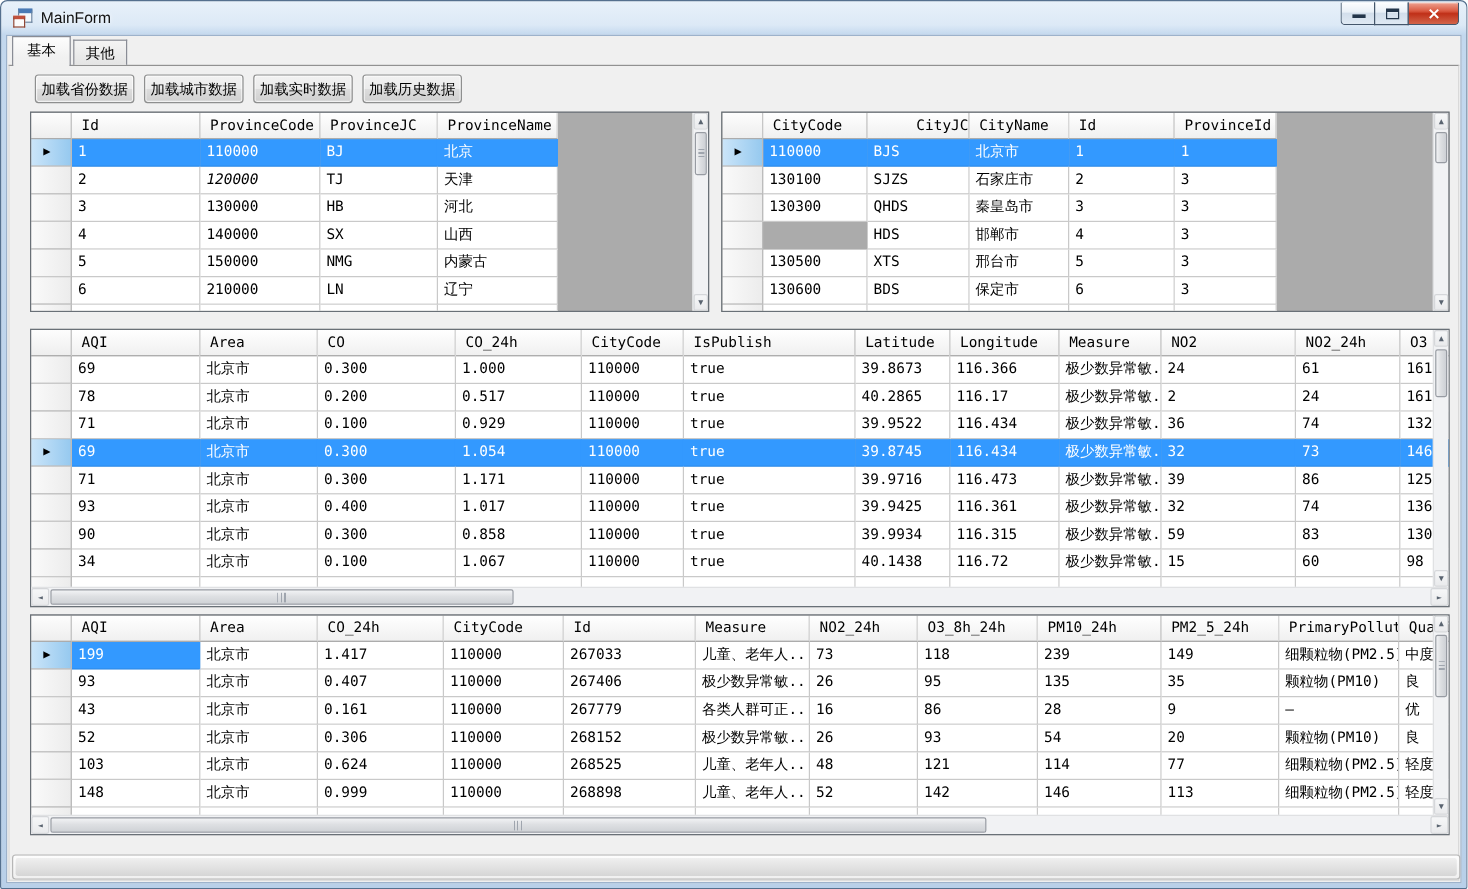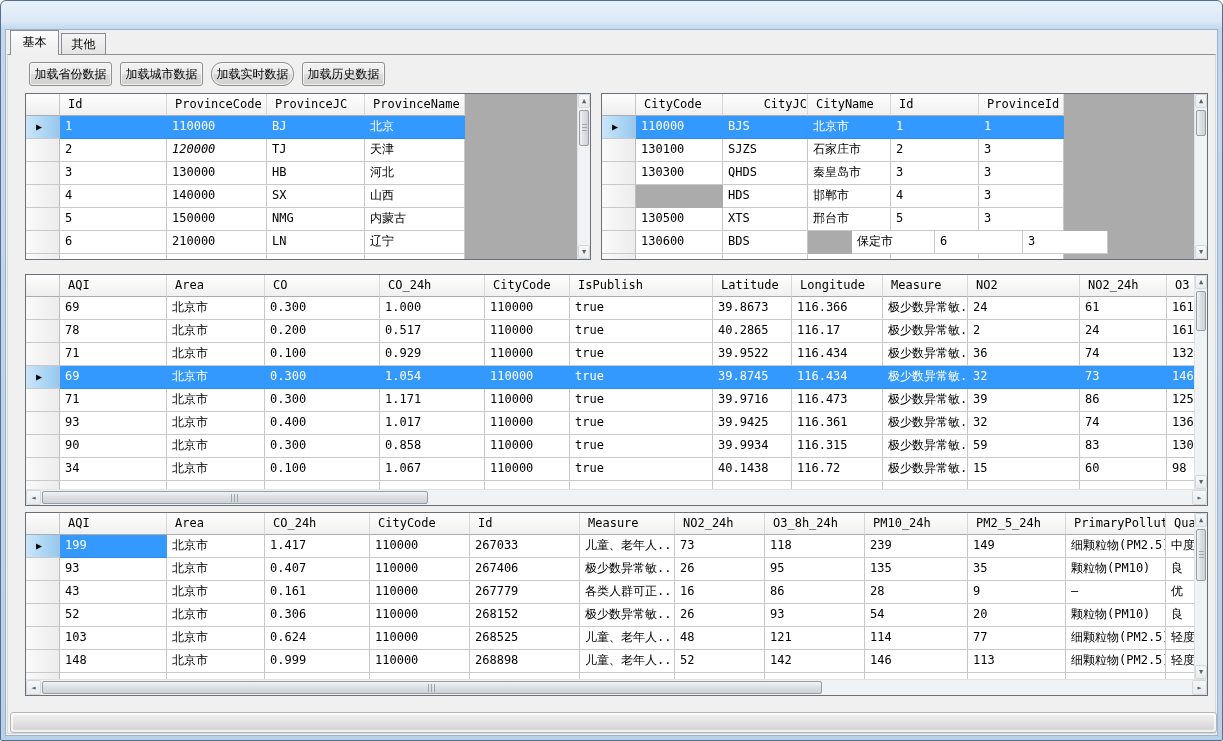--- a/index.html
+++ b/index.html
@@ -76,29 +76,49 @@
 
   
   .progress { position:absolute; left:4px; top:682px; width:1207px; height:21px;
     border:1px solid #B6B6B6; border-radius:3px; background:linear-gradient(#FDFDFD,#F0F0F0); z-index:4; }
   .progress-inner { margin:2px; height:15px; border-radius:2px; background:linear-gradient(#EFEFEF,#E0E0E0 60%,#D5D5D5); }
 </style>
 </head>
 <body>
 
 <div class="window">
+  <div class="titlebar">
+    <div class="appicon">
+      <div class="ai-back"></div>
+      <div class="ai-front"></div>
+    </div>
+    <span class="wtitle">MainForm</span>
+    <div class="capbtns">
+      <div class="capbtn">
+          <div class="gl-min"></div>
+        </div>
+      <div class="capbtn">
+          <div class="gl-max"></div>
+        </div>
+      <div class="capbtn close">
+        <svg width="10" height="9" viewBox="0 0 10 9">
+            <path d="M1.5 1 L8.5 8 M8.5 1 L1.5 8" stroke="#ffffff" stroke-width="1.7"></path>
+          </svg>
+      </div>
+    </div>
+  </div>
 
   <div class="client">
     <div class="tabpage"></div>
     <div class="tab selected" style="left:4px;width:49px;">基本</div>
     <div class="tab" style="left:55px;width:45px;">其他</div>
 
     <button class="btn" style="left:23px;">加载省份数据</button>
     <button class="btn" style="left:114px;">加载城市数据</button>
-    <button class="btn" style="left:205px;border-radius:11px;">加载实时数据</button>
+    <button class="btn" style="left:205px;">加载实时数据</button>
     <button class="btn" style="left:296px;">加载历史数据</button>
 
     <div id="grid-province" class="grid" style="left:19px;top:63px;width:566px;height:167px;">
         <div class="g-content" style="width: 439px;">
           <div class="g-row g-hrow">
             <div class="g-corner" style="width: 34px;"></div>
             <div class="g-hc" style="width: 107px;">Id</div>
             <div class="g-hc" style="width: 100px;">ProvinceCode</div>
             <div class="g-hc" style="width: 98px;">ProvinceJC</div>
             <div class="g-hc" style="width: 100px;">ProvinceName</div>
@@ -210,21 +230,21 @@
             <div class="g-c" style="width: 87px;">130500</div>
             <div class="g-c" style="width: 85px;">XTS</div>
             <div class="g-c" style="width: 83px;">邢台市</div>
             <div class="g-c" style="width: 88px;">5</div>
             <div class="g-c" style="width: 85px;">3</div>
           </div>
           <div class="g-row">
             <div class="g-rh" style="width: 34px;"></div>
             <div class="g-c" style="width: 87px;">130600</div>
             <div class="g-c" style="width: 85px;">BDS</div>
-            <div class="g-c" style="width: 83px; margin-left: 44px;">保定市</div>
+            <div class="g-c" style="width: 83px;">保定市</div>
             <div class="g-c" style="width: 88px;">6</div>
             <div class="g-c" style="width: 85px;">3</div>
           </div>
           <div class="g-row">
             <div class="g-rh" style="width: 34px;"></div>
             <div class="g-c" style="width: 87px;"></div>
             <div class="g-c" style="width: 85px;"></div>
             <div class="g-c" style="width: 83px;"></div>
             <div class="g-c" style="width: 88px;"></div>
             <div class="g-c" style="width: 85px;"></div>

